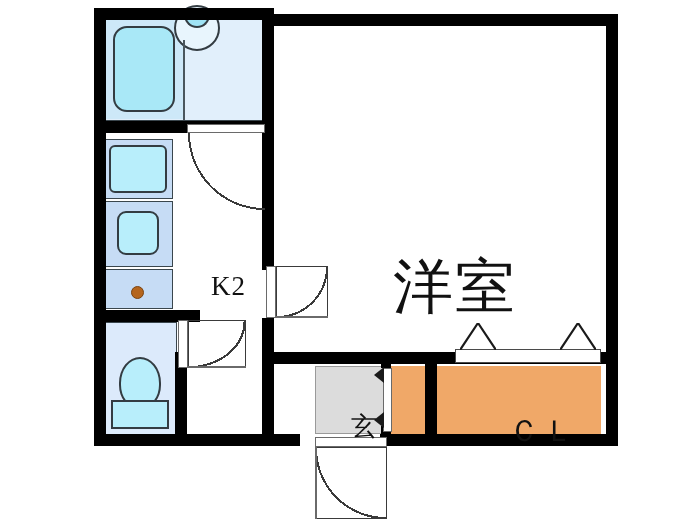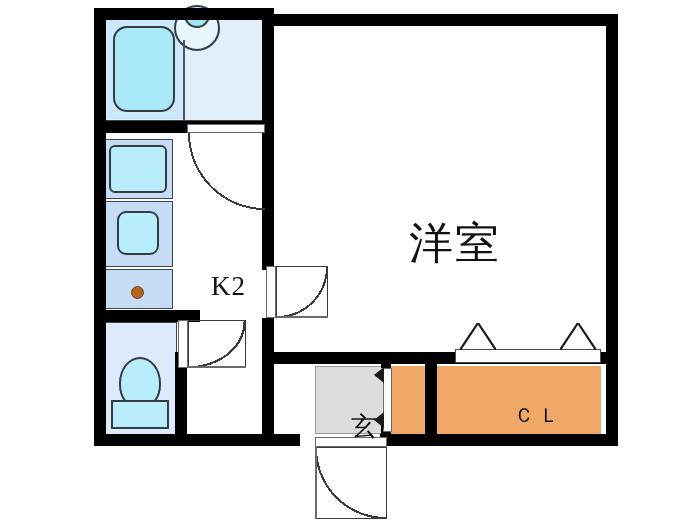--- a/index.html
+++ b/index.html
@@ -56,32 +56,32 @@
   .label {
     position: absolute;
     color: #111111;
     font-family: "Liberation Serif", "DejaVu Serif", serif;
     white-space: pre;
     text-align: center;
     line-height: 1.08;
     user-select: none;
   }
   #label-main {
-    font-size: 44px;
+    font-size: 60px;
     letter-spacing: 2px;
   }
   #label-kitchen {
     font-size: 27px;
     letter-spacing: 1px;
   }
   #label-genkan {
     font-size: 26px;
   }
   #label-closet {
-    font-size: 20px;
+    font-size: 30px;
     letter-spacing: 5px;
   }
   .slide-tri {
     position: absolute;
     width: 0; height: 0;
   }
 </style>
 </head>
 <body>
 

